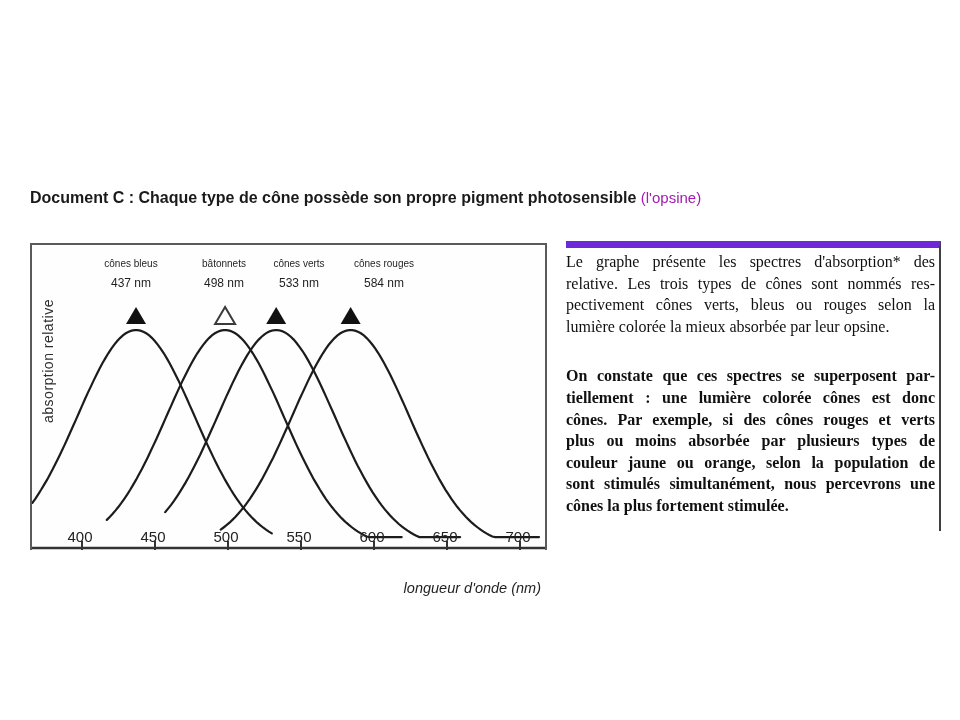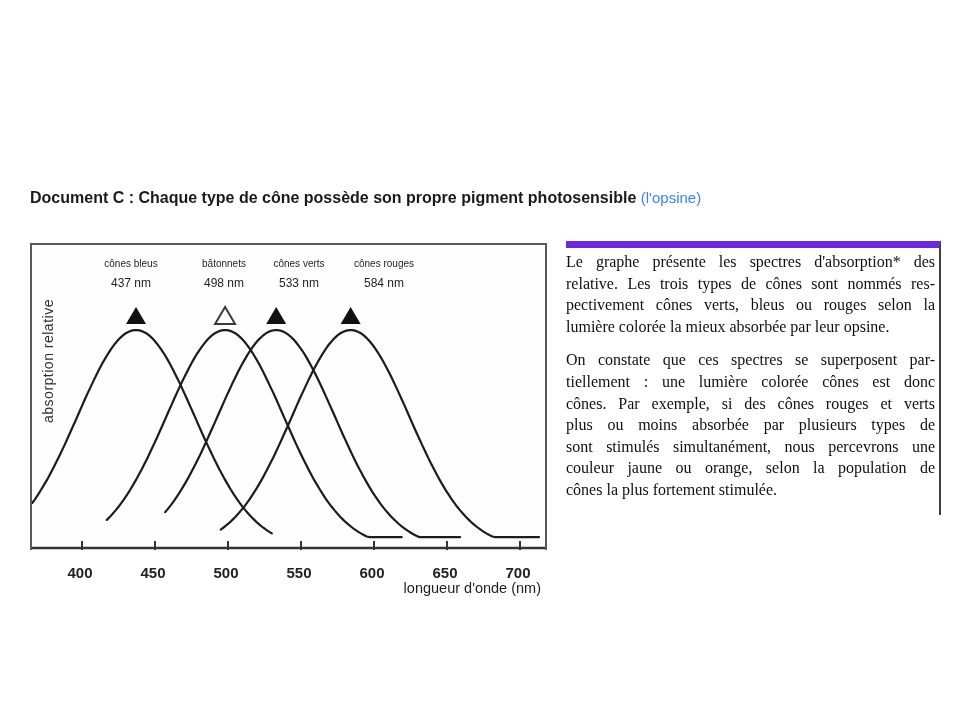--- a/index.html
+++ b/index.html
@@ -1,41 +1,41 @@
 <!DOCTYPE html>
 <html><head>
 <meta charset="utf-8">
 <style>
   html,body{margin:0;padding:0;background:#fff;}
   #page{position:relative;width:960px;height:720px;background:#ffffff;overflow:hidden;
         font-family:"Liberation Sans",sans-serif;}
   
   .doc-title{position:absolute;left:30px;top:189px;font-size:16px;font-weight:bold;color:#1a1a1a;white-space:nowrap;}
-  .doc-title .suffix{font-weight:normal;color:#3b82f6;font-size:15px;}
+  .doc-title .suffix{font-weight:normal;color:#a21caf;font-size:15px;}
   
   .chart-box{position:absolute;left:30px;top:243px;width:513px;height:305px;background:#fefefe;
              border-top:2px solid #5a5a5a;border-left:2px solid #5a5a5a;border-right:2px solid #5a5a5a;
              box-sizing:content-box;}
   .chart-box svg{position:absolute;left:0;top:0;}
   .ylabel{position:absolute;left:-78px;top:107px;width:190px;height:18px;
           transform:rotate(-90deg);text-align:center;font-size:14px;color:#2e2e2e;letter-spacing:.5px;}
   .clabel{position:absolute;transform:translateX(-50%);text-align:center;color:#1f1f1f;top:10px;width:110px;}
   .clabel .cname{font-size:10px;line-height:17px;white-space:nowrap;}
   .clabel .cnm{font-size:12px;line-height:17px;margin-top:3px;}
   
-  .xticks{position:absolute;left:30px;top:564px;width:517px;height:18px;font-weight:bold;}
+  .xticks{position:absolute;left:30px;top:528px;width:517px;height:18px;}
   .xticks span{position:absolute;transform:translateX(-50%);font-size:15px;color:#222;}
-  .xaxis-label{position:absolute;left:30px;top:580px;width:511px;text-align:right;font-size:14.5px;color:#1f1f1f;}
+  .xaxis-label{position:absolute;left:30px;top:580px;width:511px;text-align:right;font-size:14.5px;color:#1f1f1f;font-style:italic;}
   
   .text-panel{position:absolute;left:566px;top:241px;width:375px;
               border-top:7px solid #6d28d9;border-right:2px solid #3f3f3f;
               padding:3px 4px 14px 0;box-sizing:border-box;
               font-family:"Liberation Serif",serif;font-size:16px;line-height:21.6px;color:#101010;}
   .text-panel .para{margin:0;}
-  .text-panel .para + .para{margin-top:12px;}
+  .text-panel .para + .para{margin-top:28px;font-weight:bold;}
   .tline{text-align:justify;text-align-last:justify;}
   .tline.last{text-align-last:left;}
 </style>
 </head>
 <body>
 
 <div id="page">
 
   <div class="doc-title">
     <span>Document C : Chaque type de cône possède son propre pigment photosensible</span>
@@ -98,19 +98,19 @@
       <div class="tline">Le graphe présente les spectres d'absorption* des</div>
       <div class="tline">relative. Les trois types de cônes sont nommés res-</div>
       <div class="tline">pectivement cônes verts, bleus ou rouges selon la</div>
       <div class="tline last">lumière colorée la mieux absorbée par leur opsine.</div>
     </div>
     <div class="para">
       <div class="tline">On constate que ces spectres se superposent par-</div>
       <div class="tline">tiellement : une lumière colorée cônes est donc</div>
       <div class="tline">cônes. Par exemple, si des cônes rouges et verts</div>
       <div class="tline">plus ou moins absorbée par plusieurs types de</div>
+      <div class="tline">couleur jaune ou orange, selon la population de</div>
       <div class="tline">sont stimulés simultanément, nous percevrons une</div>
-      <div class="tline">couleur jaune ou orange, selon la population de</div>
       <div class="tline last">cônes la plus fortement stimulée.</div>
     </div>
   </div>
 
 </div>
 
 </body></html>

